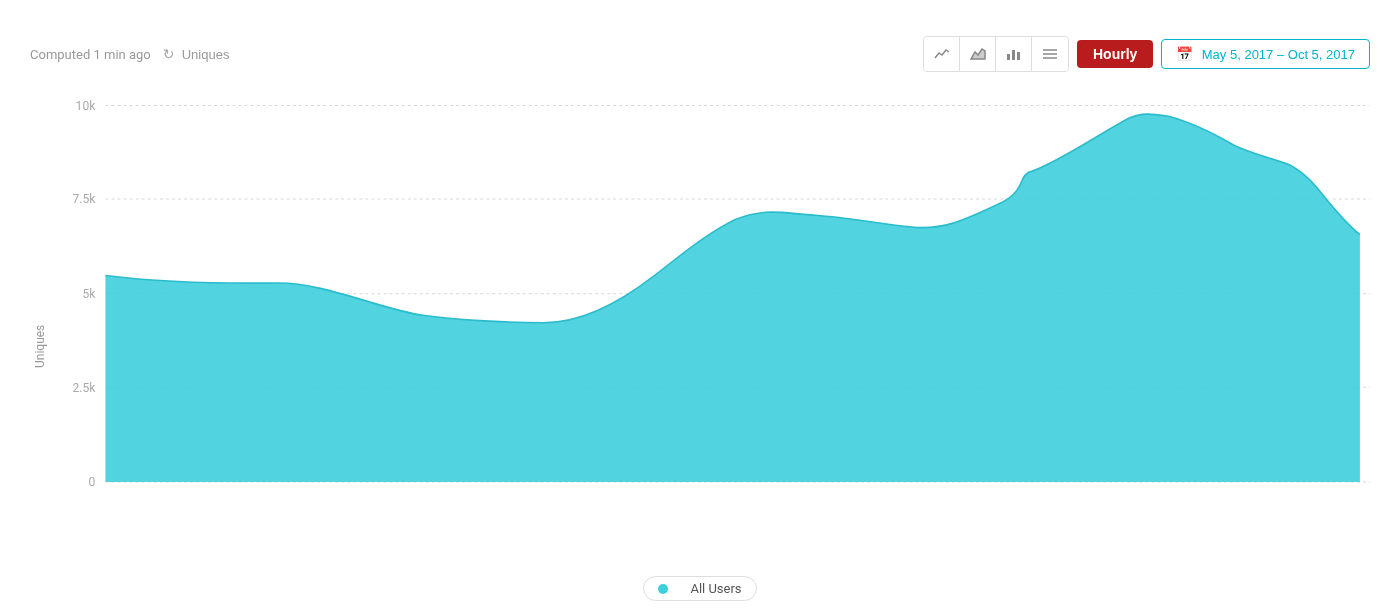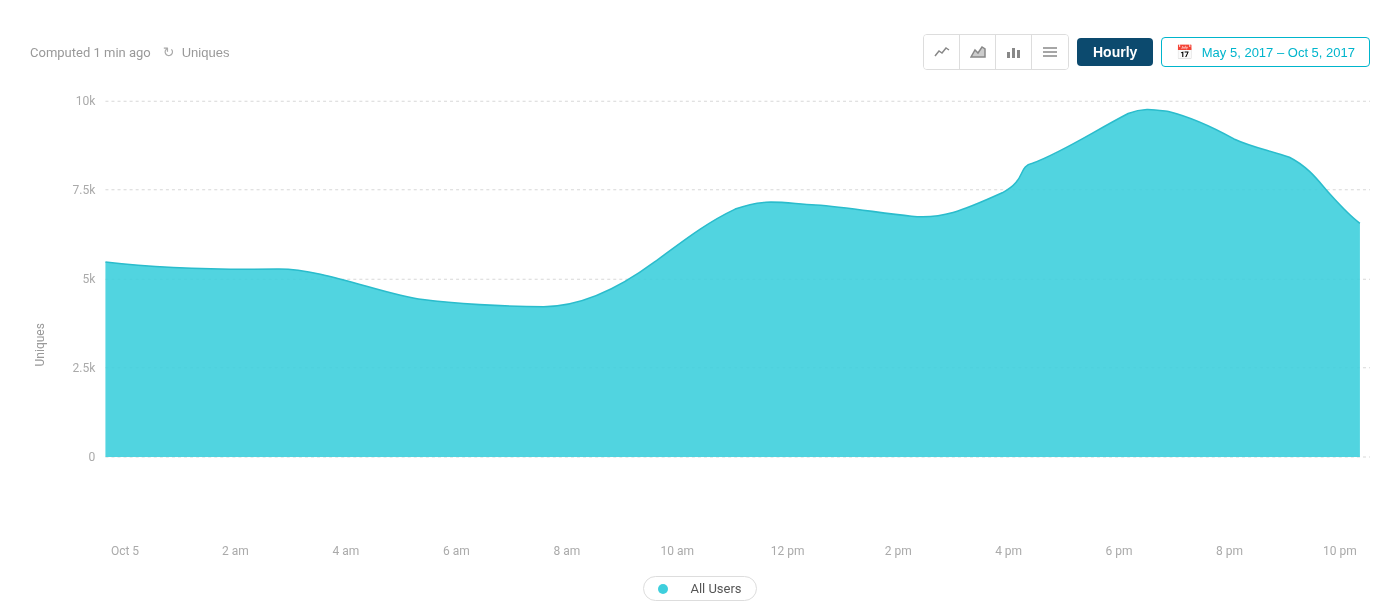--- a/index.html
+++ b/index.html
@@ -71,21 +71,21 @@
       cursor: pointer;
       display: flex;
       align-items: center;
       justify-content: center;
       border-right: 1px solid #ddd;
       color: #888;
       font-size: 14px;
     }
     .chart-type-btn:last-child { border-right: none; }
     .hourly-btn {
-      background: #0c4a6e;
+      background: #b91c1c;
       color: #fff;
       border: none;
       border-radius: 4px;
       padding: 6px 16px;
       font-size: 14px;
       font-weight: 600;
       cursor: pointer;
     }
     .date-range-btn {
       display: flex;
@@ -268,34 +268,20 @@
                    C885,136 905,128 945,110 
                    C970,97 960,84 975,81 
                    C1005,70 1035,50 1070,32 
                    C1085,26 1095,28 1110,30 
                    C1130,35 1155,46 1175,57 
                    C1195,66 1210,68 1230,75 
                    C1250,85 1260,100 1270,111 
                    C1280,122 1290,133 1300,140" fill="none" stroke="#2abccc" stroke-width="1.5"></path>
         </svg>
       </div>
-      <div class="x-axis" style="padding-left:55px; padding-right:10px;">
-        <span class="x-label">Oct 5</span>
-        <span class="x-label">2 am</span>
-        <span class="x-label">4 am</span>
-        <span class="x-label">6 am</span>
-        <span class="x-label">8 am</span>
-        <span class="x-label">10 am</span>
-        <span class="x-label">12 pm</span>
-        <span class="x-label">2 pm</span>
-        <span class="x-label">4 pm</span>
-        <span class="x-label">6 pm</span>
-        <span class="x-label">8 pm</span>
-        <span class="x-label">10 pm</span>
-      </div>
     </div>
   </div>
 
   <div class="legend">
     <div class="legend-item">
       <div class="legend-dot"></div>
       <span>All Users</span>
     </div>
   </div>
 </div>

